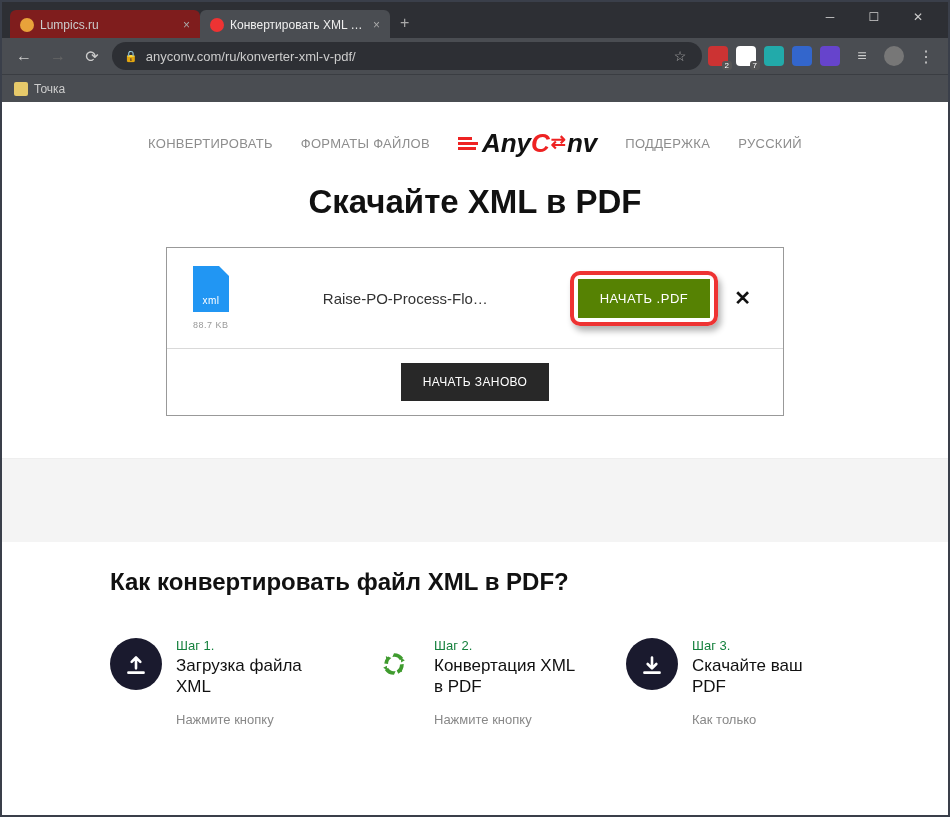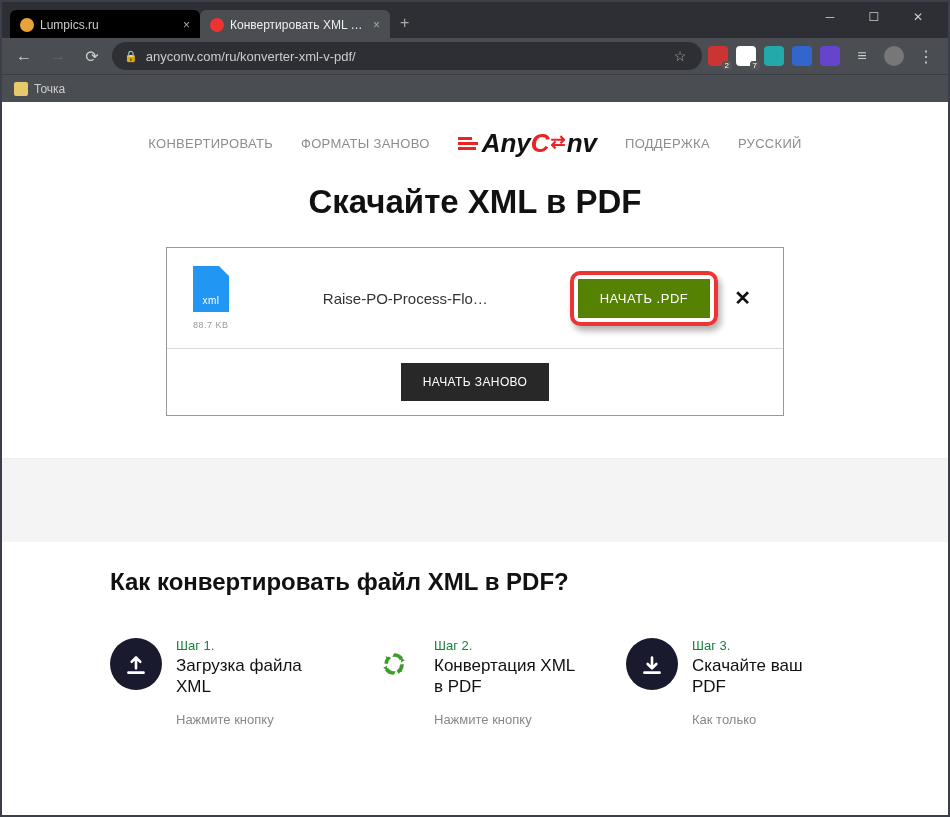--- a/index.html
+++ b/index.html
@@ -1,20 +1,20 @@
 <!DOCTYPE html>
 <html><head>
 <meta charset="utf-8">
 <style>
 * { margin:0; padding:0; box-sizing:border-box; font-family:Arial,sans-serif; }
 body { background:#fff; width:950px; height:817px; overflow:hidden; border:2px solid #3a3f4a; }
 
 
 .titlebar { background:#2d2f34; height:36px; display:flex; align-items:flex-end; padding:0 8px; }
-.tab { background:#000000; color:#ccc; font-size:12px; padding:8px 10px 6px; display:flex; align-items:center; gap:6px; border-radius:6px 6px 0 0; width:190px; margin-top:4px; }
+.tab { background:#7f1d1d; color:#ccc; font-size:12px; padding:8px 10px 6px; display:flex; align-items:center; gap:6px; border-radius:6px 6px 0 0; width:190px; margin-top:4px; }
 .tab.active { background:#4a4d52; color:#eee; }
 .tab .favicon { width:14px; height:14px; border-radius:50%; flex:0 0 14px; }
 .tab .title { flex:1; white-space:nowrap; overflow:hidden; text-overflow:ellipsis; }
 .tab .close { color:#aaa; font-size:12px; cursor:pointer; }
 .newtab { color:#aaa; padding:6px 10px; font-size:16px; cursor:pointer; }
 .winbtns { margin-left:auto; display:flex; align-self:flex-start; }
 .winbtn { width:44px; height:30px; display:flex; align-items:center; justify-content:center; color:#ccc; font-size:12px; cursor:pointer; }
 
 .toolbar { background:#4a4d52; height:36px; display:flex; align-items:center; padding:0 8px; gap:6px; }
 .navbtn { width:28px; height:28px; display:flex; align-items:center; justify-content:center; color:#ccc; font-size:16px; cursor:pointer; border-radius:50%; }
@@ -131,21 +131,21 @@
   <div class="bm">
     <span class="bmicon"></span>
     <span>Точка</span>
   </div>
 </div>
 
 <div class="page">
 
   <div class="sitehdr">
     <span class="sitenav">КОНВЕРТИРОВАТЬ</span>
-    <span class="sitenav">ФОРМАТЫ ЗАНОВО</span>
+    <span class="sitenav">ФОРМАТЫ ФАЙЛОВ</span>
     <span class="logo">
       <span class="lines">
           <span></span>
           <span></span>
           <span></span>
         </span>
       <span class="any">Any</span>
         <span class="c">C</span>
         <span class="arr">⇄</span>
         <span class="onv">nv</span>

